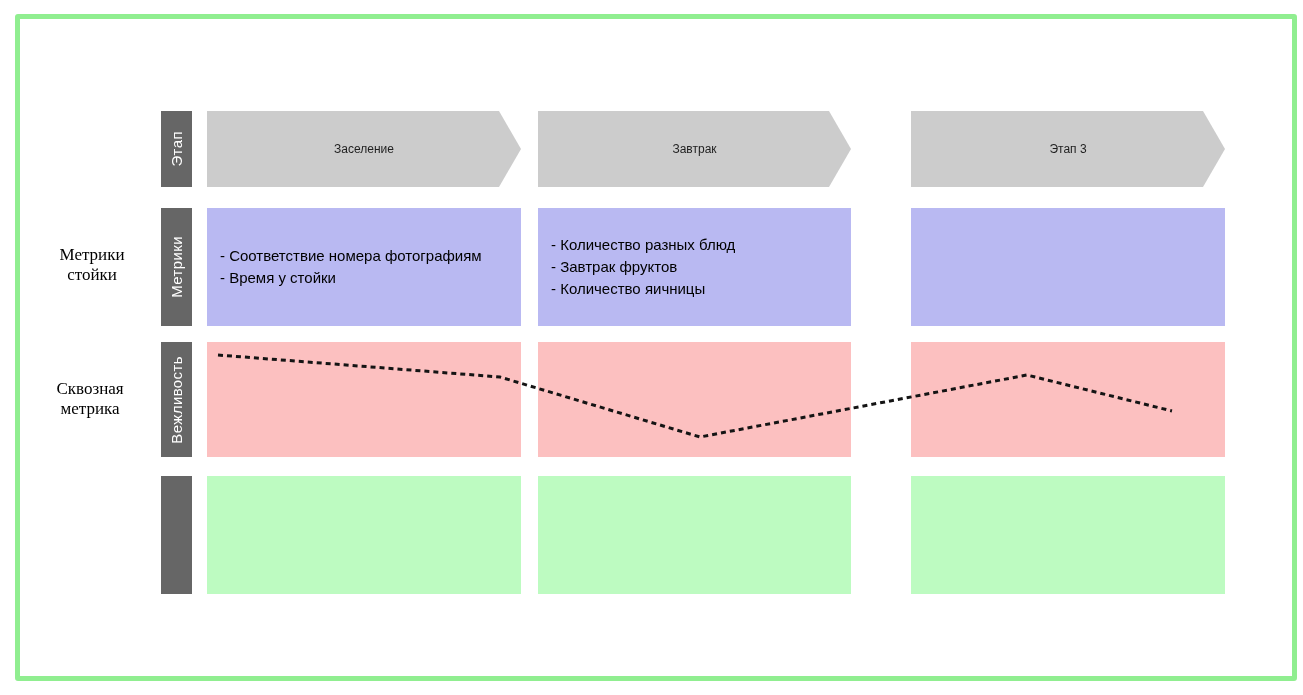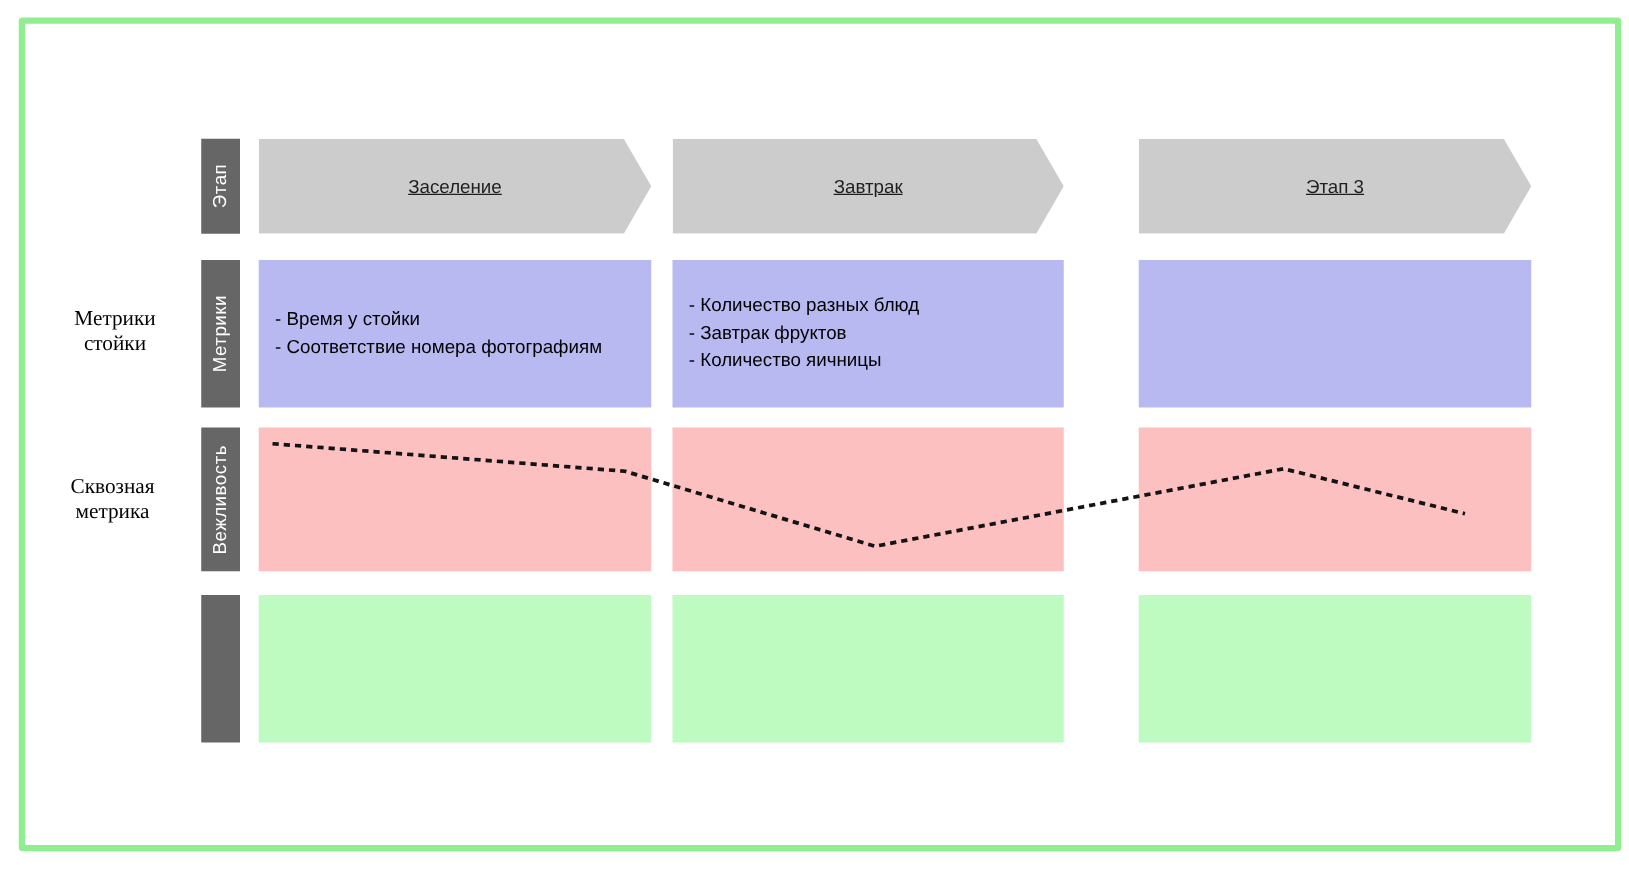--- a/index.html
+++ b/index.html
@@ -24,21 +24,21 @@
   .row3 { top:342px; height:115px; }
   .row4 { top:476px; height:118px; }
   
   .col1 { left:207px; width:314px; }
   .col2 { left:538px; width:313px; }
   .col3 { left:911px; width:314px; }
 
   .arrow { position:absolute; background:var(--stage-arrow,#cccccc);
            clip-path:polygon(0 0, calc(100% - 22px) 0, 100% 50%, calc(100% - 22px) 100%, 0 100%);
            display:flex; align-items:center; justify-content:center;
-           font-size:15px; color:#1f1f1f;text-decoration:underline; }
+           font-size:12px; color:#1f1f1f; }
 
   .cell { position:absolute; }
   .metrics-cell { background:var(--metrics-fill,#b9b9f2);
                   display:flex; flex-direction:column; justify-content:center;
                   padding-left:13px; padding-right:10px;
                   font-size:15px; color:#000; line-height:1.45; }
   .through-cell { background:var(--through-fill,#fcc0c0); }
   .extra-cell   { background:var(--extra-fill,#bdfbc1); }
 
   .side-label { position:absolute; width:132px; text-align:center;
@@ -83,22 +83,22 @@
     <span>Заселение</span>
   </div>
   <div class="arrow row1 col2">
     <span>Завтрак</span>
   </div>
   <div class="arrow row1 col3">
     <span>Этап 3</span>
   </div>
 
   <div class="cell metrics-cell row2 col1">
+    <div>- Соответствие номера фотографиям</div>
     <div>- Время у стойки</div>
-    <div>- Соответствие номера фотографиям</div>
   </div>
   <div class="cell metrics-cell row2 col2">
     <div>- Количество разных блюд</div>
     <div>- Завтрак фруктов</div>
     <div>- Количество яичницы</div>
   </div>
   <div class="cell metrics-cell row2 col3"></div>
 
   <div class="cell through-cell row3 col1"></div>
   <div class="cell through-cell row3 col2"></div>

